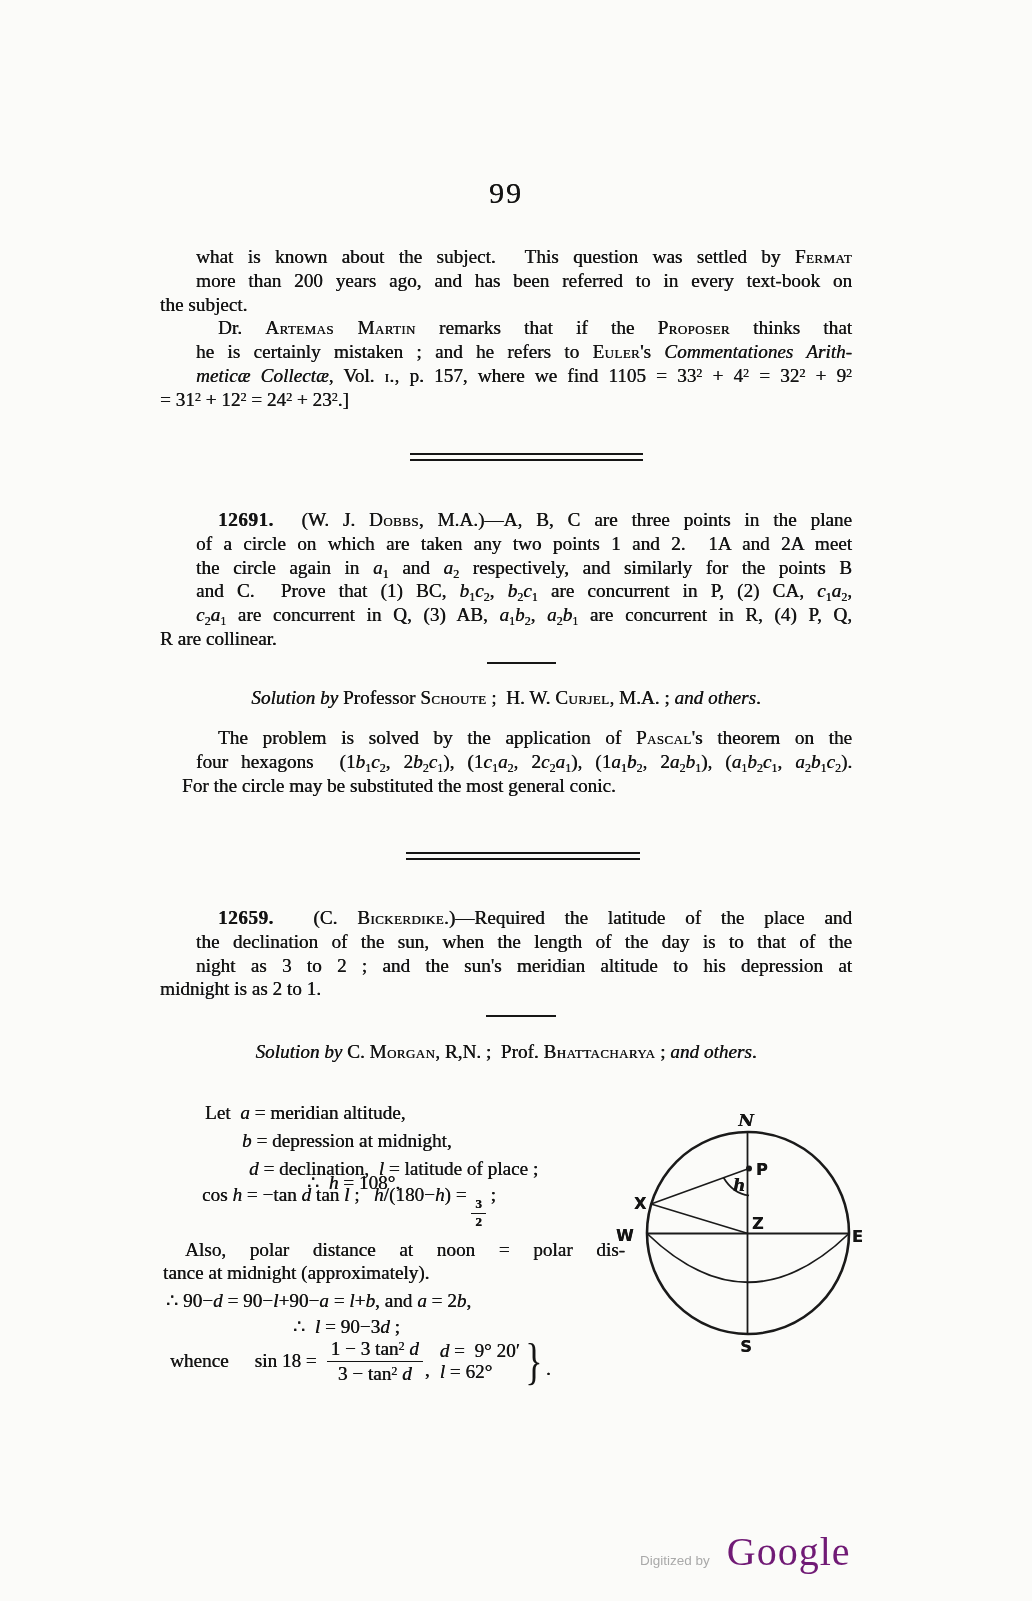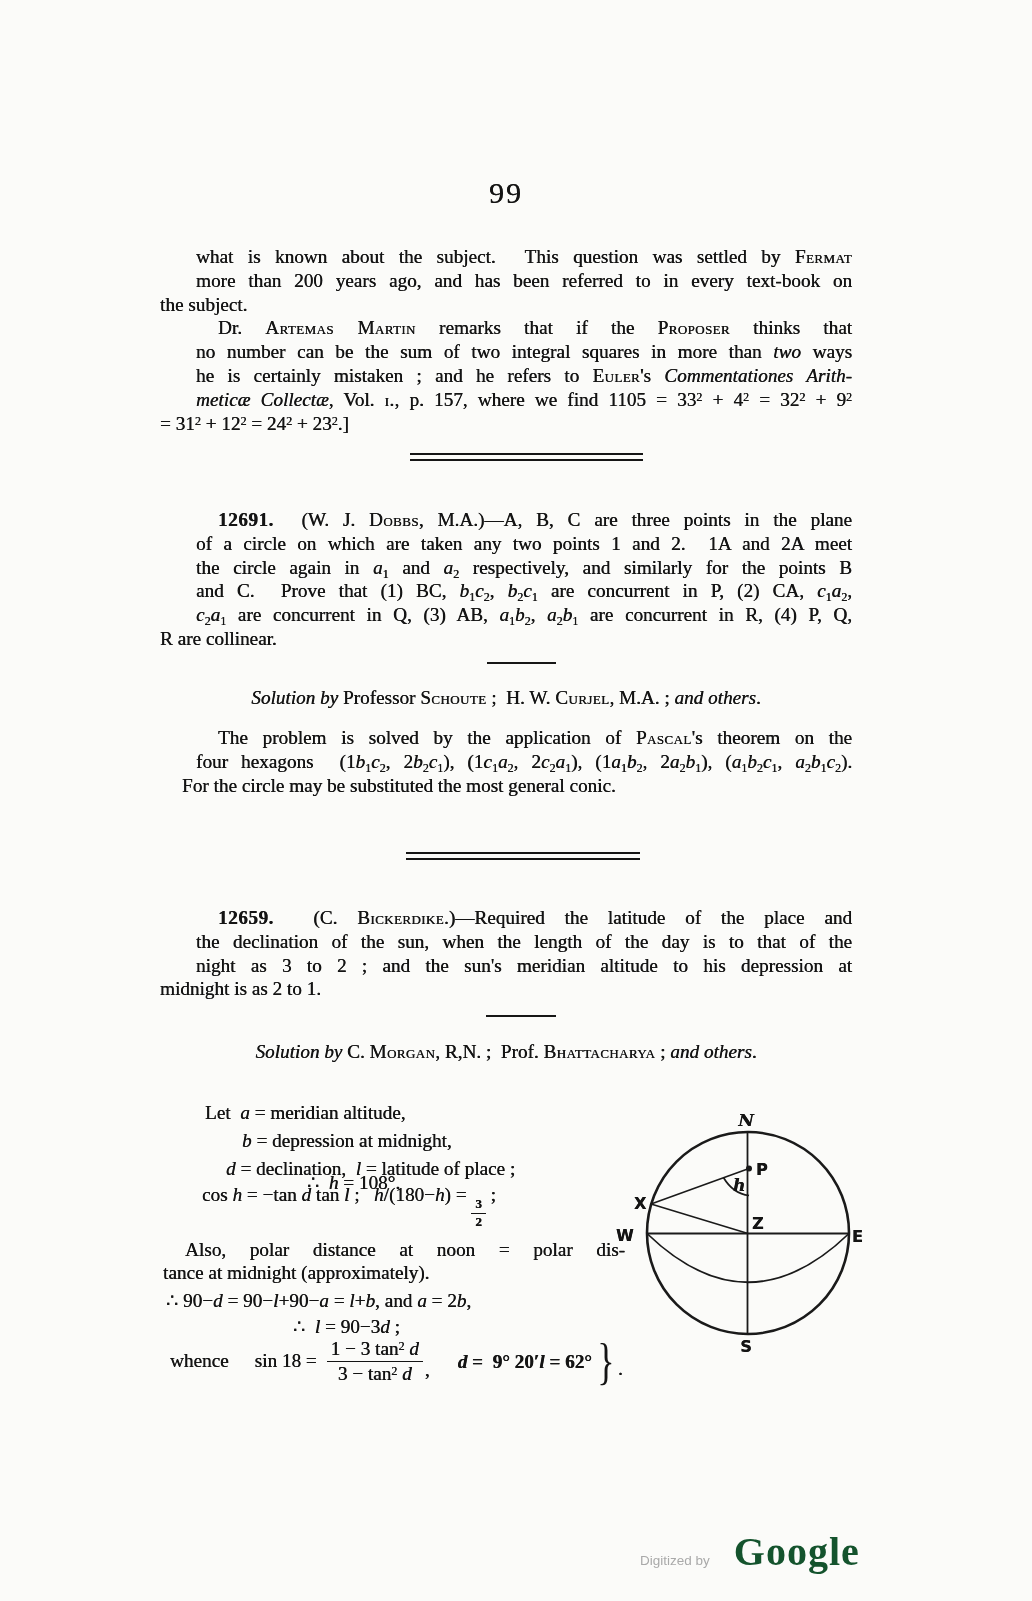--- a/index.html
+++ b/index.html
@@ -25,43 +25,42 @@
   .rule-short{height:2.4px;background:#161616;}
   .math{font-size:19.2px;line-height:22px;white-space:nowrap;}
   .mjust{white-space:normal;width:440px;text-align:justify;text-align-last:justify;}
   .vfrac{display:inline-flex;flex-direction:column;align-items:center;line-height:1.12;vertical-align:-0.75em;}
   .vfrac .fnum{border-bottom:1.7px solid #141414;padding:0 4px 1px;}
   .vfrac .fden{padding-top:1px;}
   .vfrac.sm{font-size:13px;vertical-align:-0.55em;font-weight:bold;}
   .whence{display:flex;align-items:center;font-size:19.2px;}
   .whence .gap{width:26px;}
   .whence .gap2{width:10px;}
-  .results{display:flex;flex-direction:row;line-height:21px;margin-left:28px;font-weight:bold;}
+  .results{display:flex;flex-direction:column;line-height:21px;margin-left:10px;}
   .brace{font-size:50px;font-weight:400;line-height:0.9;transform:scaleX(0.72);margin-left:2px;text-shadow:none;}
   .period-low{align-self:flex-end;padding-bottom:4px;}
   .comma-low{align-self:flex-end;padding-bottom:3px;margin-left:2px;}
   .watermark{display:flex;align-items:baseline;text-shadow:none;}
-  .wm-small{font-family:"Liberation Sans","DejaVu Sans",sans-serif;font-size:13.5px;color:#a9a9a9;margin-right:24px;}
-  .wm-logo{font-family:"Liberation Serif","DejaVu Serif",serif;font-size:40px;color:#14532d;letter-spacing:1px;font-weight:bold;}
+  .wm-small{font-family:"Liberation Sans","DejaVu Sans",sans-serif;font-size:13.5px;color:#a9a9a9;margin-right:17px;}
+  .wm-logo{font-family:"Liberation Serif","DejaVu Serif",serif;font-size:40px;color:#701a75;letter-spacing:1px;}
   svg text{font-family:"DejaVu Sans","Liberation Sans",sans-serif;font-weight:bold;font-size:16px;fill:#141414;}
   svg text.it{font-style:italic;font-family:"DejaVu Serif","Liberation Serif",serif;font-size:17px;}
 </style>
 </head>
 <body>
 
 <div class="page">
 
   <div class="abs pageno">99</div>
 
   <div class="abs col" style="top:245px;">
     <div class="line j">what is known about the subject. &nbsp;This question was settled by <span class="sc">Fermat</span></div>
     <div class="line j">more than 200 years ago, and has been referred to in every text-book on</div>
     <div class="line">the subject.</div>
     <div class="line j indent">Dr. <span class="sc">Artemas Martin</span> remarks that if the <span class="sc">Proposer</span> thinks that</div>
-    <div class="line j">no number can be the sum of two integral squares in more than <i>two</i> ways</div>
     <div class="line j">he is certainly mistaken ; and he refers to <span class="sc">Euler</span>'s <i>Commentationes Arith-</i></div>
     <div class="line j"><i>meticæ Collectæ</i>, Vol. <span class="sc">i.</span>, p. 157, where we find 1105 = 33<sup>2</sup> + 4<sup>2</sup> = 32<sup>2</sup> + 9<sup>2</sup></div>
     <div class="line">= 31<sup>2</sup> + 12<sup>2</sup> = 24<sup>2</sup> + 23<sup>2</sup>.]</div>
   </div>
 
   <div class="abs rule-double" style="left:410px;top:453px;width:233px;"></div>
 
   <div class="abs col" style="top:508px;">
     <div class="line j indent"><b>12691.</b> &nbsp;(W. J. <span class="sc">Dobbs</span>, M.A.)—A, B, C are three points in the plane</div>
     <div class="line j">of a circle on which are taken any two points 1 and 2. &nbsp;1A and 2A meet</div>
@@ -89,21 +88,21 @@
     <div class="line j">night as 3 to 2 ; and the sun's meridian altitude to his depression at</div>
     <div class="line">midnight is as 2 to 1.</div>
   </div>
 
   <div class="abs rule-short" style="left:486px;top:1015px;width:70px;"></div>
 
   <div class="abs col center" style="top:1041px;"><i>Solution by</i> C. <span class="sc">Morgan</span>, R,N. ; &nbsp;Prof. <span class="sc">Bhattacharya</span> ; <i>and others</i>.</div>
 
   <div class="abs math" style="left:205px;top:1102px;">Let &nbsp;<i>a</i> = meridian altitude,</div>
   <div class="abs math" style="left:242px;top:1130px;"><i>b</i> = depression at midnight,</div>
-  <div class="abs math" style="left:226px;top:1158px;"><i>d</i> = declination, &nbsp;<i>l</i> = latitude of place ;</div>
+  <div class="abs math" style="left:249px;top:1158px;"><i>d</i> = declination, &nbsp;<i>l</i> = latitude of place ;</div>
   <div class="abs math" style="left:202px;top:1184px;">cos <i>h</i> = −tan <i>d</i> tan <i>l</i> ; &nbsp; <i>h</i>/(180−<i>h</i>) = <span class="vfrac sm">
         <span class="fnum">3</span>
         <span class="fden">2</span>
       </span> ;</div>
   <div class="abs math" style="left:307px;top:1172px;">∴ &nbsp;<i>h</i> = 108°.</div>
   <div class="abs math mjust indent" style="left:163px;top:1239px;">Also, polar distance at noon = polar dis-</div>
   <div class="abs math" style="left:163px;top:1262px;">tance at midnight (approximately).</div>
   <div class="abs math" style="left:166px;top:1290px;">∴ 90−<i>d</i> = 90−<i>l</i>+90−<i>a</i> = <i>l</i>+<i>b</i>, and <i>a</i> = 2<i>b</i>,</div>
   <div class="abs math" style="left:293px;top:1316px;">∴ &nbsp;<i>l</i> = 90−3<i>d</i> ;</div>
 

